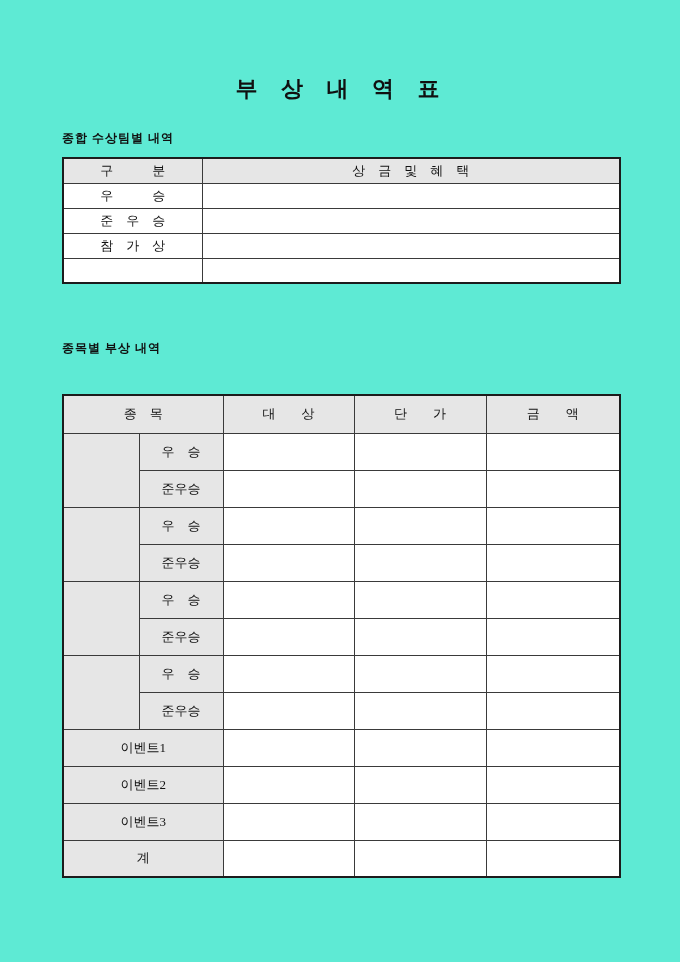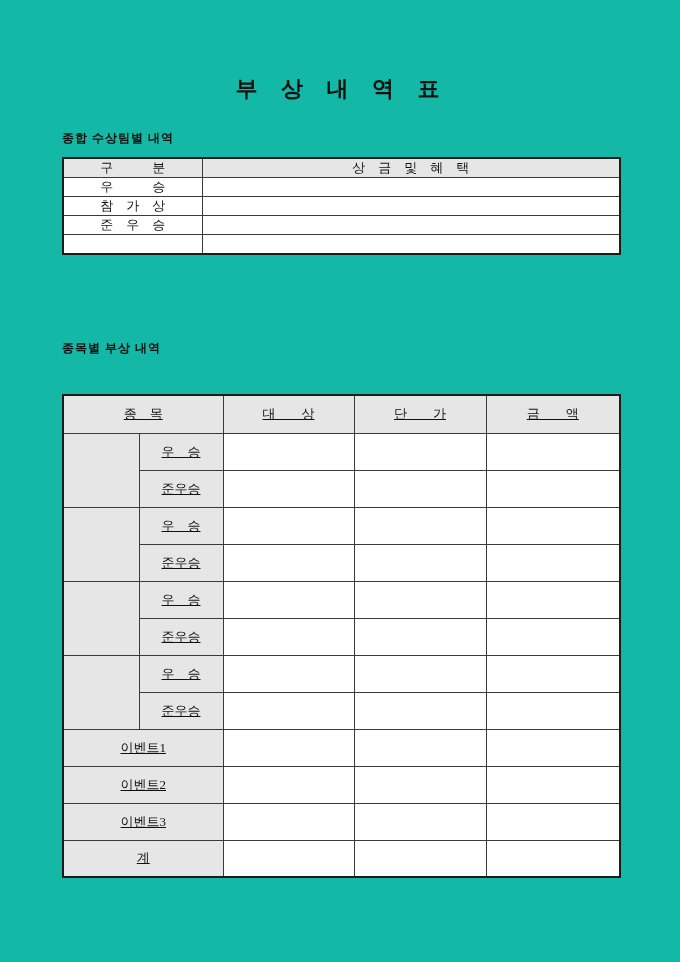--- a/index.html
+++ b/index.html
@@ -6,21 +6,21 @@
     margin: 0;
     padding: 0;
     background: #ffffff;
     font-family: "Liberation Serif", "DejaVu Serif", serif;
     color: #111111;
   }
   .page {
     position: relative;
     width: 680px;
     height: 962px;
-    background: #14b8a6;
+    background: #5eead4;
     overflow: hidden;
   }
   .doc-title {
     position: absolute;
     top: 74px;
     left: 0;
     width: 680px;
     text-align: center;
     font-size: 22px;
     font-weight: bold;
@@ -48,23 +48,23 @@
   }
   table.doc-table td {
     border: 1px solid #3a3a3a;
     text-align: center;
     vertical-align: middle;
     font-size: 13px;
     padding: 0;
     overflow: hidden;
   }
   .table-1 { top: 157px; width: 557px; }
-  .table-1 tr { height: 19px; }
+  .table-1 tr { height: 25px; }
   .table-2 { top: 394px; width: 557px; }
-  .table-2 tr { height: 37px; text-decoration: underline; }
+  .table-2 tr { height: 37px; }
   .table-2 tr.hdr-row { height: 38px; }
   td.shade { background: #e6e6e6; }
   td.blank { background: #ffffff; }
 </style>
 </head>
 <body>
 
 <div class="page">
 
   <div class="doc-title">부 상  내 역 표</div>
@@ -79,25 +79,25 @@
     <tbody>
         <tr>
       <td class="shade">구　　　분</td>
       <td class="shade">상　금　및　혜　택</td>
     </tr>
     <tr>
       <td class="blank">우　　　승</td>
       <td class="blank"></td>
     </tr>
     <tr>
+      <td class="blank">준　우　승</td>
+      <td class="blank"></td>
+    </tr>
+    <tr>
       <td class="blank">참　가　상</td>
-      <td class="blank"></td>
-    </tr>
-    <tr>
-      <td class="blank">준　우　승</td>
       <td class="blank"></td>
     </tr>
     <tr>
       <td class="blank"></td>
       <td class="blank"></td>
     </tr>
   </tbody>
     </table>
 
   <div class="section-heading heading-2">종목별 부상 내역</div>

